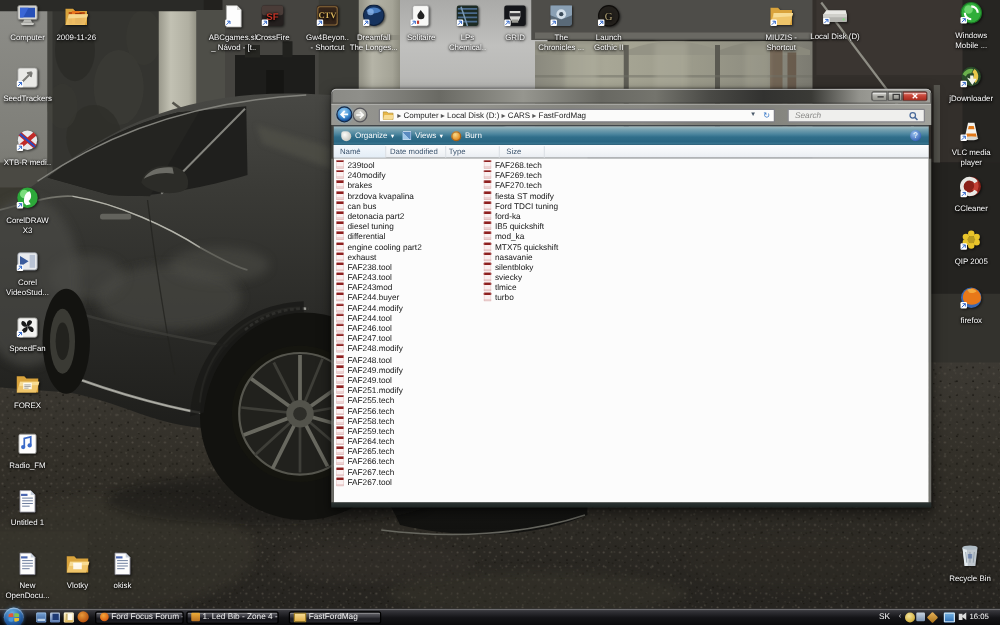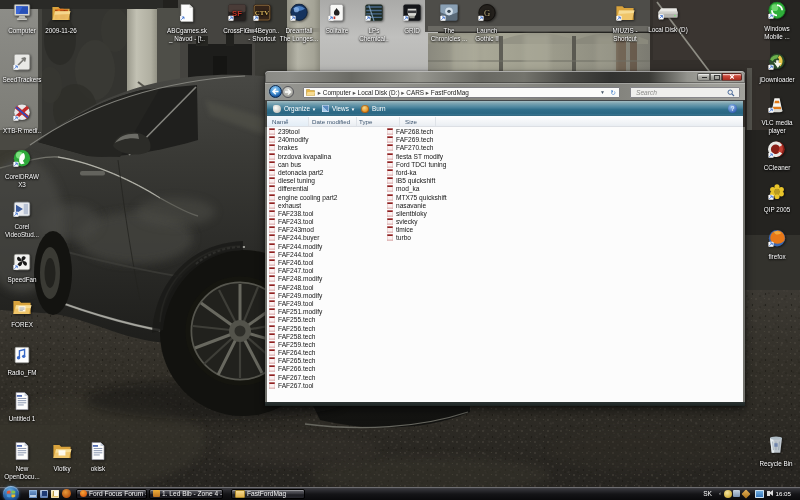--- a/index.html
+++ b/index.html
@@ -277,21 +277,21 @@
 <rect x="11" y="8" width="6" height="10" fill="#8a2e08"></rect>
 <path d="M2,19 L5,9 h18 L20,19 Z" fill="#efc56a" opacity=".9"></path>
         <path d="M5,9 h18 l-1,3 -17.5,1 Z" fill="#f7dc94" opacity=".85"></path>
 </svg>2009-11-26</div>
 <div class="ic" style="left:165px;top:3px"><svg width="20" height="22" viewBox="0 0 20 22">
 <path d="M3,1 h10 l4,4 v16 h-14 Z" fill="#fdfdfd" stroke="#9a9a96" stroke-width=".7"></path>
 <path d="M13,1 l4,4 h-4 Z" fill="#d8d8d4"></path>
 <rect x="2" y="14" width="6" height="6" rx="1" fill="#fff"></rect>
         <path d="M3.2,18.8 L6.5,15.5 M6.5,15.5 v2.6 M6.5,15.5 h-2.6" stroke="#2a62c8" stroke-width=".9" fill="none"></path>
 </svg>ABCgames.sk<br>_ Návod - [t..</div>
-<div class="ic" style="left:215px;top:3px"><svg width="22" height="22" viewBox="0 0 22 22">
+<div class="ic" style="left:196px;top:3px"><svg width="22" height="22" viewBox="0 0 22 22">
 <rect x="1" y="1" width="20" height="19" rx="2" fill="#241f1e"></rect>
 <rect x="1" y="1" width="20" height="9" rx="2" fill="#4a3c38"></rect>
 <text x="11" y="14" font-size="9" font-weight="bold" fill="#c23427" text-anchor="middle" font-family="Liberation Sans">SF</text>
 <rect x="1" y="14" width="6" height="6" rx="1" fill="#fff"></rect>
         <path d="M2.2,18.8 L5.5,15.5 M5.5,15.5 v2.6 M5.5,15.5 h-2.6" stroke="#2a62c8" stroke-width=".9" fill="none"></path>
 </svg>CrossFire</div>
 <div class="ic" style="left:240px;top:3px"><svg width="22" height="22" viewBox="0 0 22 22">
 <rect x="1" y="1" width="20" height="19" rx="2" fill="#35251a"></rect>
 <rect x="2" y="2" width="18" height="17" rx="2" fill="none" stroke="#8a6a3a" stroke-width="1"></rect>
 <text x="11" y="13" font-size="8" font-weight="bold" fill="#d8b35c" text-anchor="middle" font-family="Liberation Serif">CTV</text>

